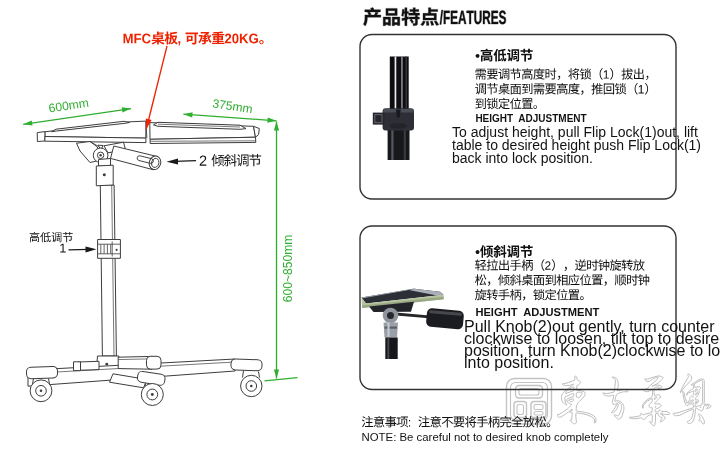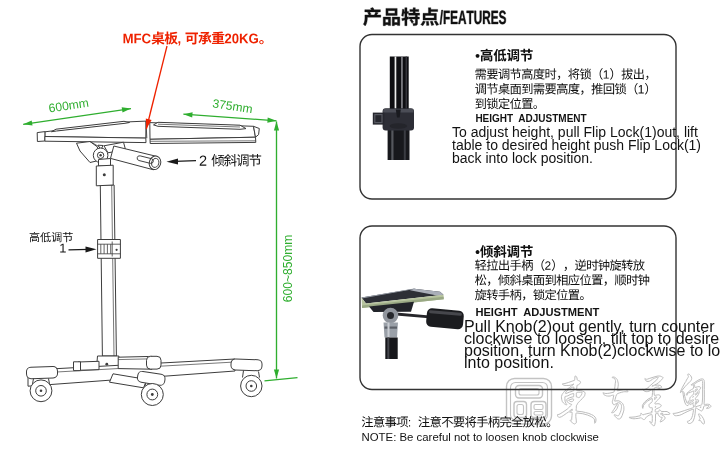--- a/index.html
+++ b/index.html
@@ -149,12 +149,12 @@
   </svg>
 <div class="abs" style="left:475.4px;top:111.9px;font-size:10px;line-height:13px;font-weight:bold;white-space:pre">HEIGHT  ADJUSTMENT</div>
 <div class="abs" style="left:452px;top:126.0px;font-size:14px;line-height:13px;white-space:pre">To adjust height, pull Flip Lock(1)out, lift
 table to desired height push Flip Lock(1)
 back into lock position.</div>
 <div class="abs" style="left:475.4px;top:306.4px;font-size:11.15px;line-height:13px;font-weight:bold;white-space:pre">HEIGHT  ADJUSTMENT</div>
 <div class="abs" style="left:464px;top:320.8px;font-size:16px;line-height:12px;white-space:pre">Pull Knob(2)out gently, turn counter
 clockwise to loosen, tilt top to desired
 position, turn Knob(2)clockwise to lock
 into position.</div>
-<div class="abs" style="left:361.5px;top:431.3px;font-size:11.4px;line-height:13px;white-space:pre">NOTE: Be careful not to loosen knob clockwise</div>
+<div class="abs" style="left:361.5px;top:431.3px;font-size:11.4px;line-height:13px;white-space:pre">NOTE: Be careful not to desired knob completely</div>
 </body></html>

